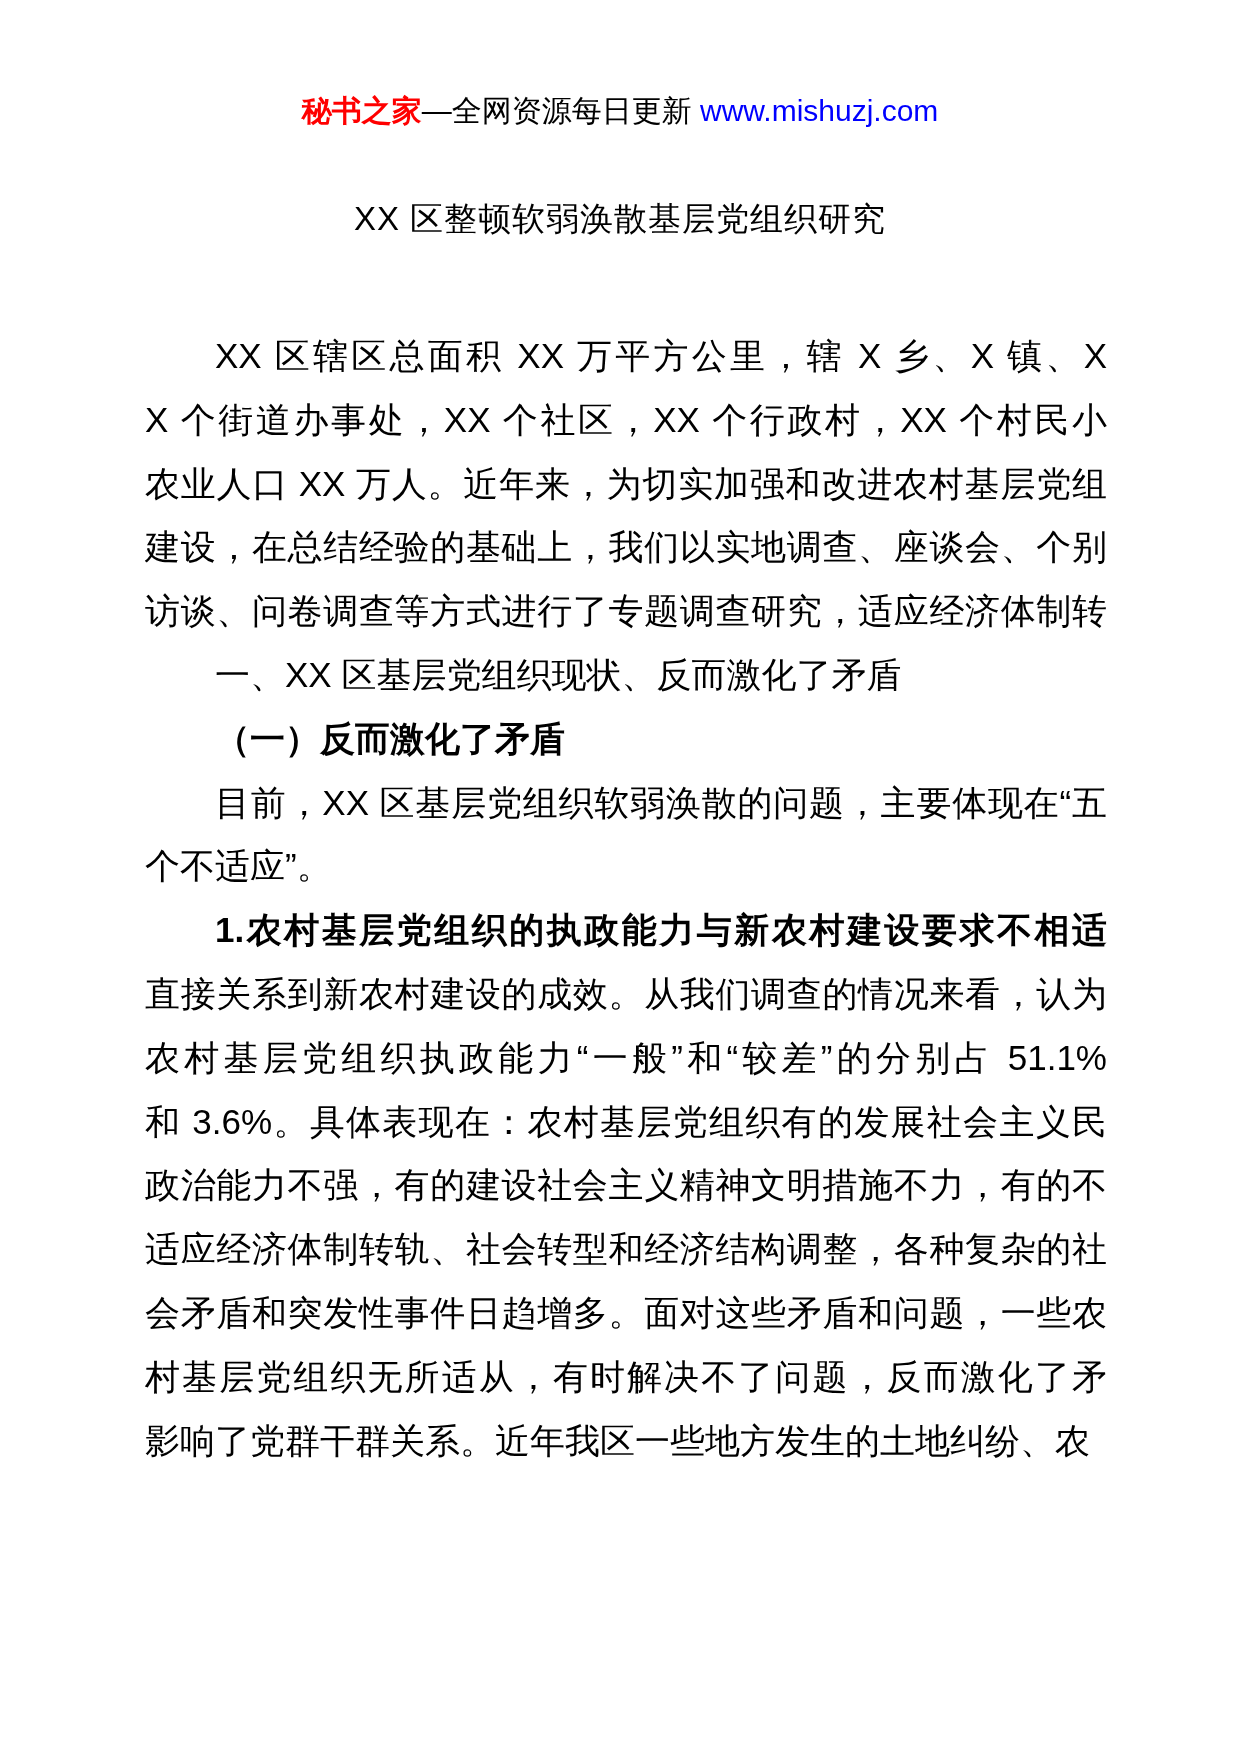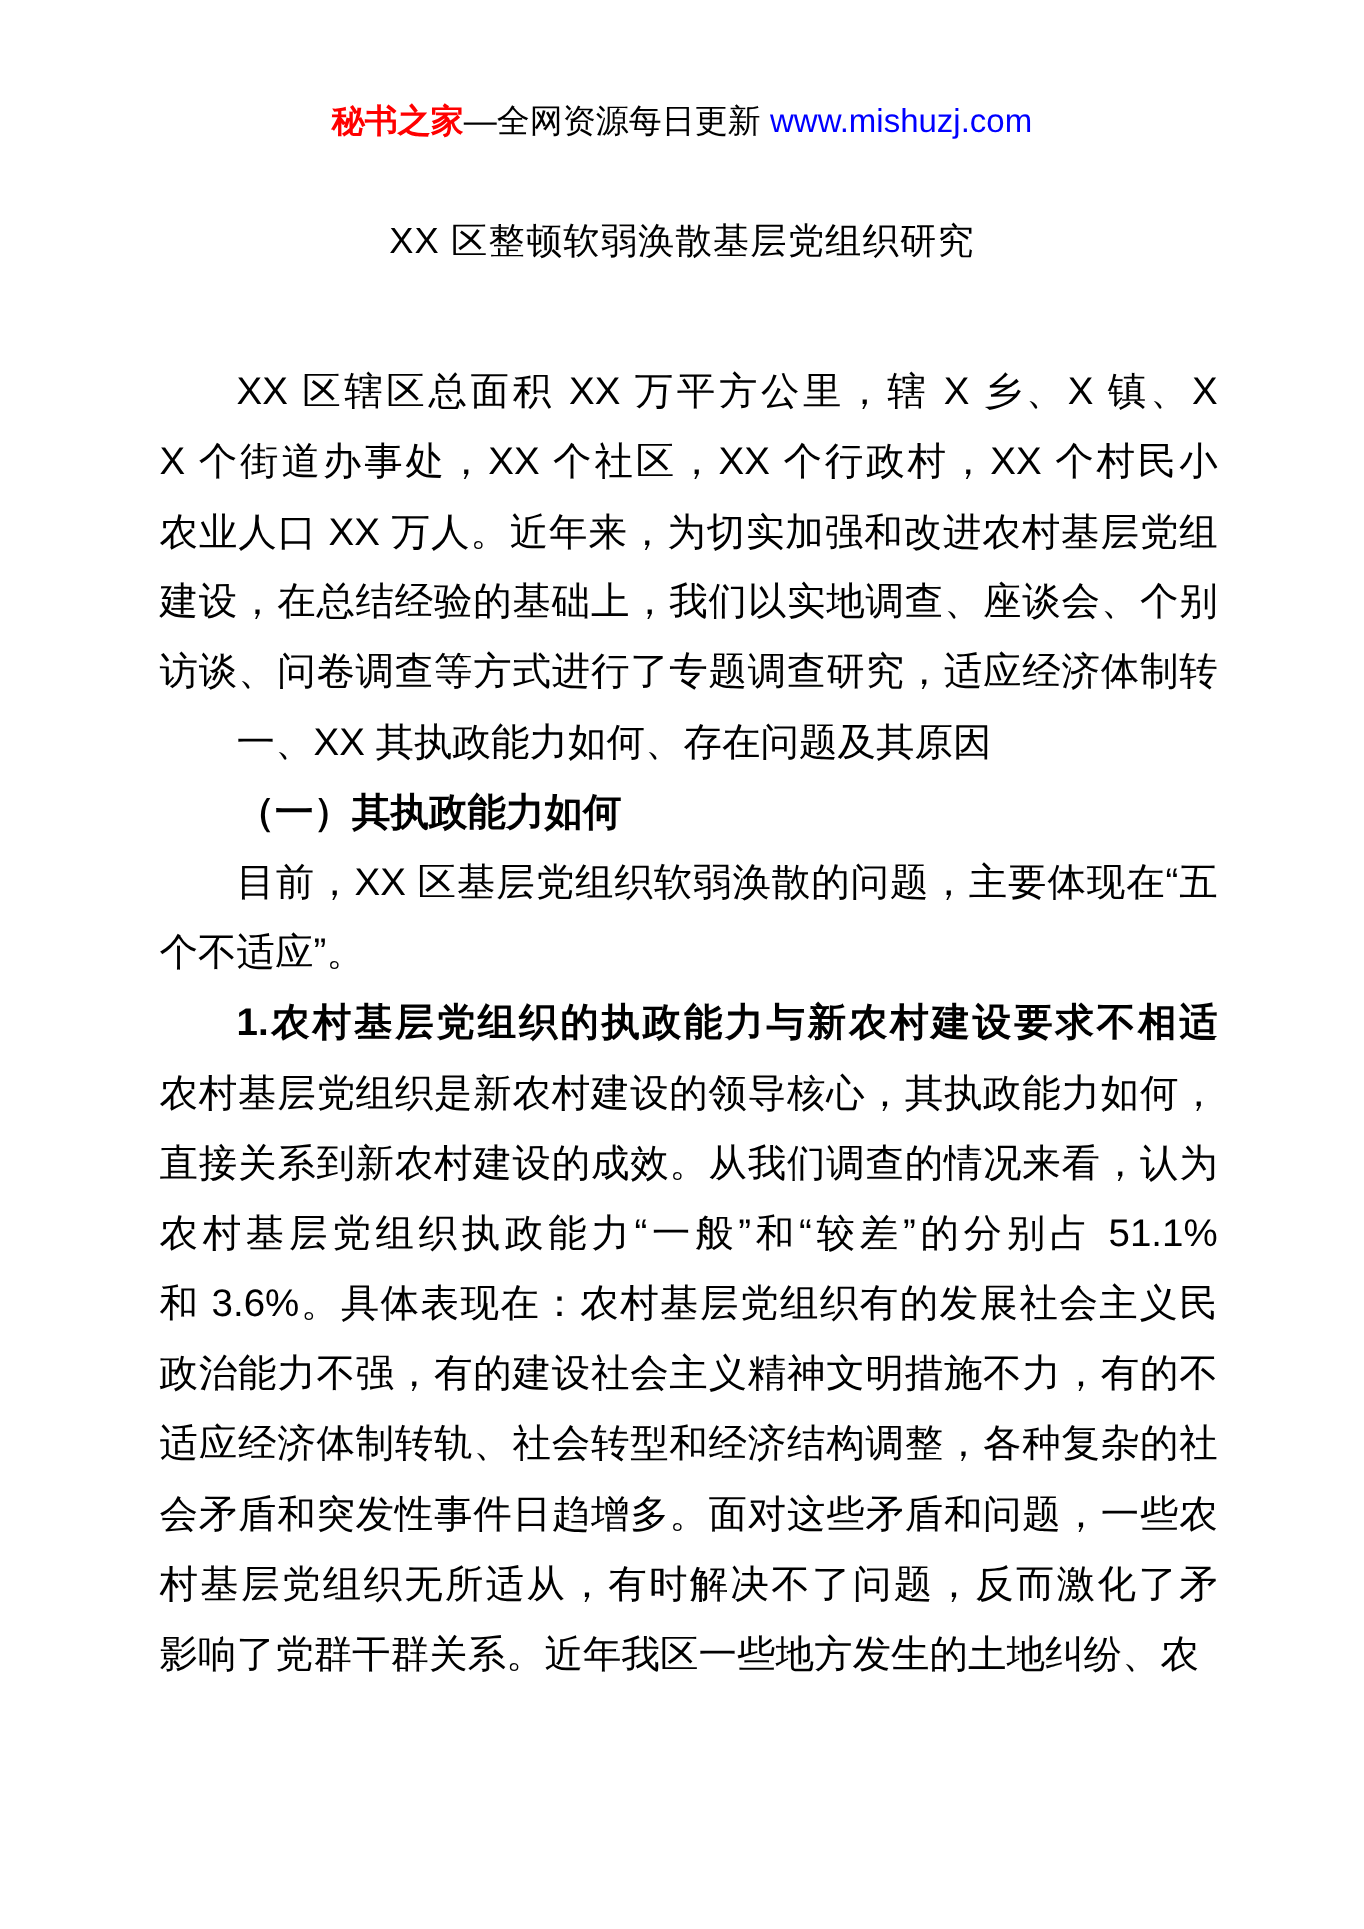--- a/index.html
+++ b/index.html
@@ -80,26 +80,25 @@
   </div>
 
   <div class="doc-title">XX 区整顿软弱涣散基层党组织研究</div>
 
   <div class="doc-body">
       <div class="line indent">XX 区辖区总面积 XX 万平方公里，辖 X 乡、X 镇、X 场、</div>
       <div class="line">X 个街道办事处，XX 个社区，XX 个行政村，XX 个村民小组，</div>
       <div class="line">农业人口 XX 万人。近年来，为切实加强和改进农村基层党组织</div>
       <div class="line">建设，在总结经验的基础上，我们以实地调查、座谈会、个别</div>
       <div class="line last">访谈、问卷调查等方式进行了专题调查研究，适应经济体制转轨。</div>
-      <div class="line indent last">一、XX 其执政能力如何、存在问题及其原因</div>
-      <div class="line indent bold last">（一）其执政能力如何</div>
+      <div class="line indent last">一、XX 区基层党组织现状、反而激化了矛盾</div>
+      <div class="line indent bold last">（一）反而激化了矛盾</div>
       <div class="line indent">目前，XX 区基层党组织软弱涣散的问题，主要体现在“五</div>
       <div class="line last">个不适应”。</div>
       <div class="line indent bold">1.农村基层党组织的执政能力与新农村建设要求不相适应。</div>
-      <div class="line">农村基层党组织是新农村建设的领导核心，其执政能力如何，</div>
       <div class="line">直接关系到新农村建设的成效。从我们调查的情况来看，认为</div>
       <div class="line">农村基层党组织执政能力“一般”和“较差”的分别占 51.1%</div>
       <div class="line">和 3.6%。具体表现在：农村基层党组织有的发展社会主义民主</div>
       <div class="line">政治能力不强，有的建设社会主义精神文明措施不力，有的不</div>
       <div class="line">适应经济体制转轨、社会转型和经济结构调整，各种复杂的社</div>
       <div class="line">会矛盾和突发性事件日趋增多。面对这些矛盾和问题，一些农</div>
       <div class="line">村基层党组织无所适从，有时解决不了问题，反而激化了矛盾，</div>
       <div class="line last">影响了党群干群关系。近年我区一些地方发生的土地纠纷、农</div>
     </div>
 

